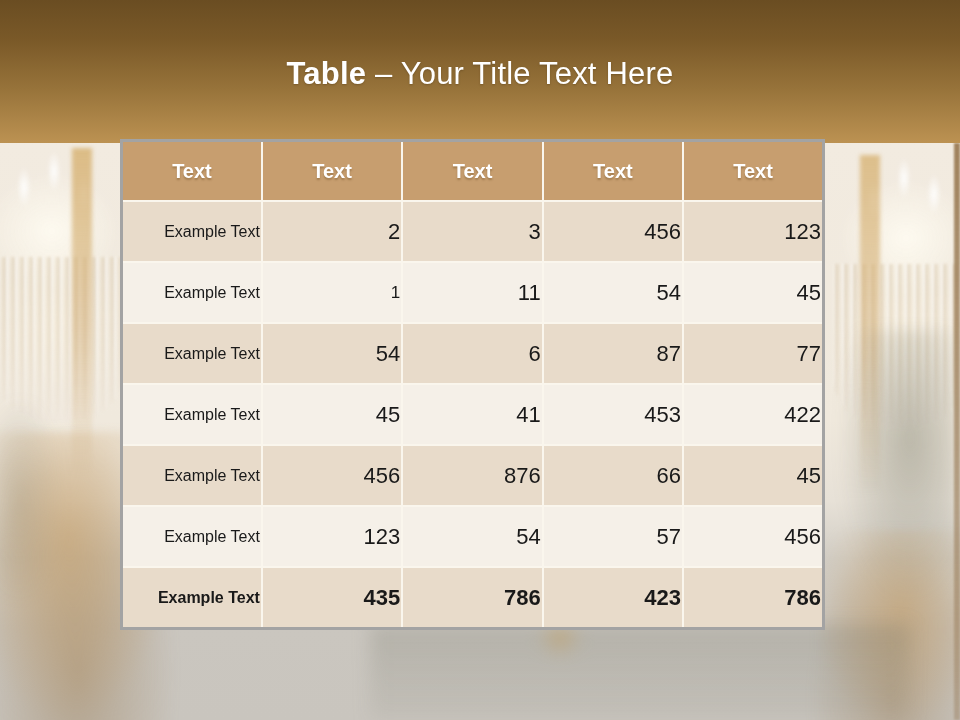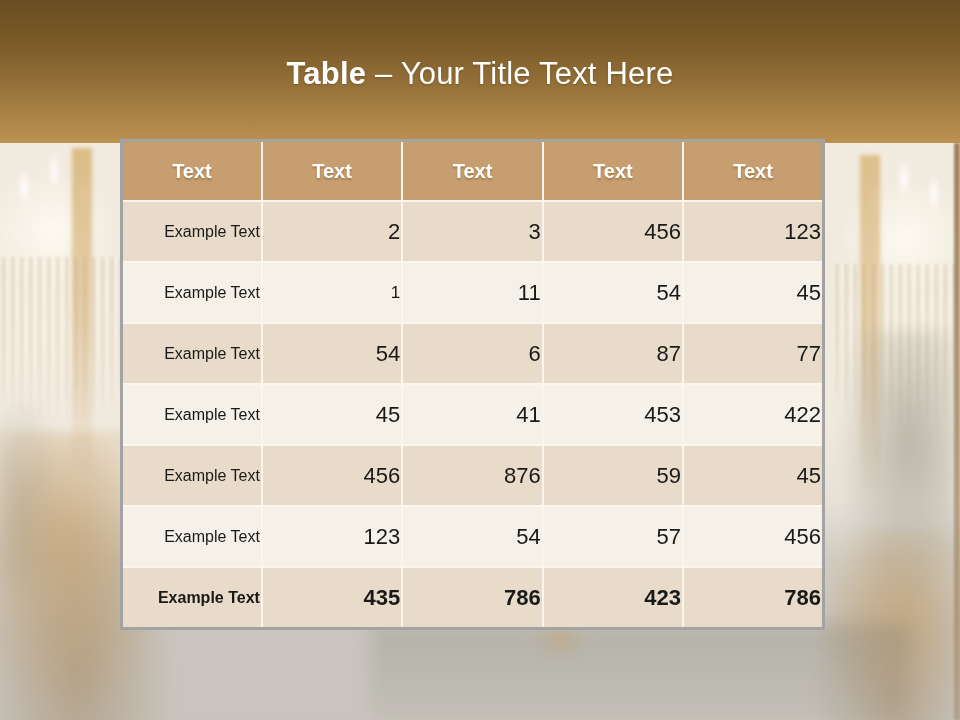--- a/index.html
+++ b/index.html
@@ -139,21 +139,21 @@
         <td class="label">Example Text</td>
         <td class="num">45</td>
         <td class="num">41</td>
         <td class="num">453</td>
         <td class="num">422</td>
       </tr>
       <tr class="shade">
         <td class="label">Example Text</td>
         <td class="num">456</td>
         <td class="num">876</td>
-        <td class="num">59</td>
+        <td class="num">66</td>
         <td class="num">45</td>
       </tr>
       <tr class="light">
         <td class="label">Example Text</td>
         <td class="num">123</td>
         <td class="num">54</td>
         <td class="num">57</td>
         <td class="num">456</td>
       </tr>
       <tr class="shade total">

